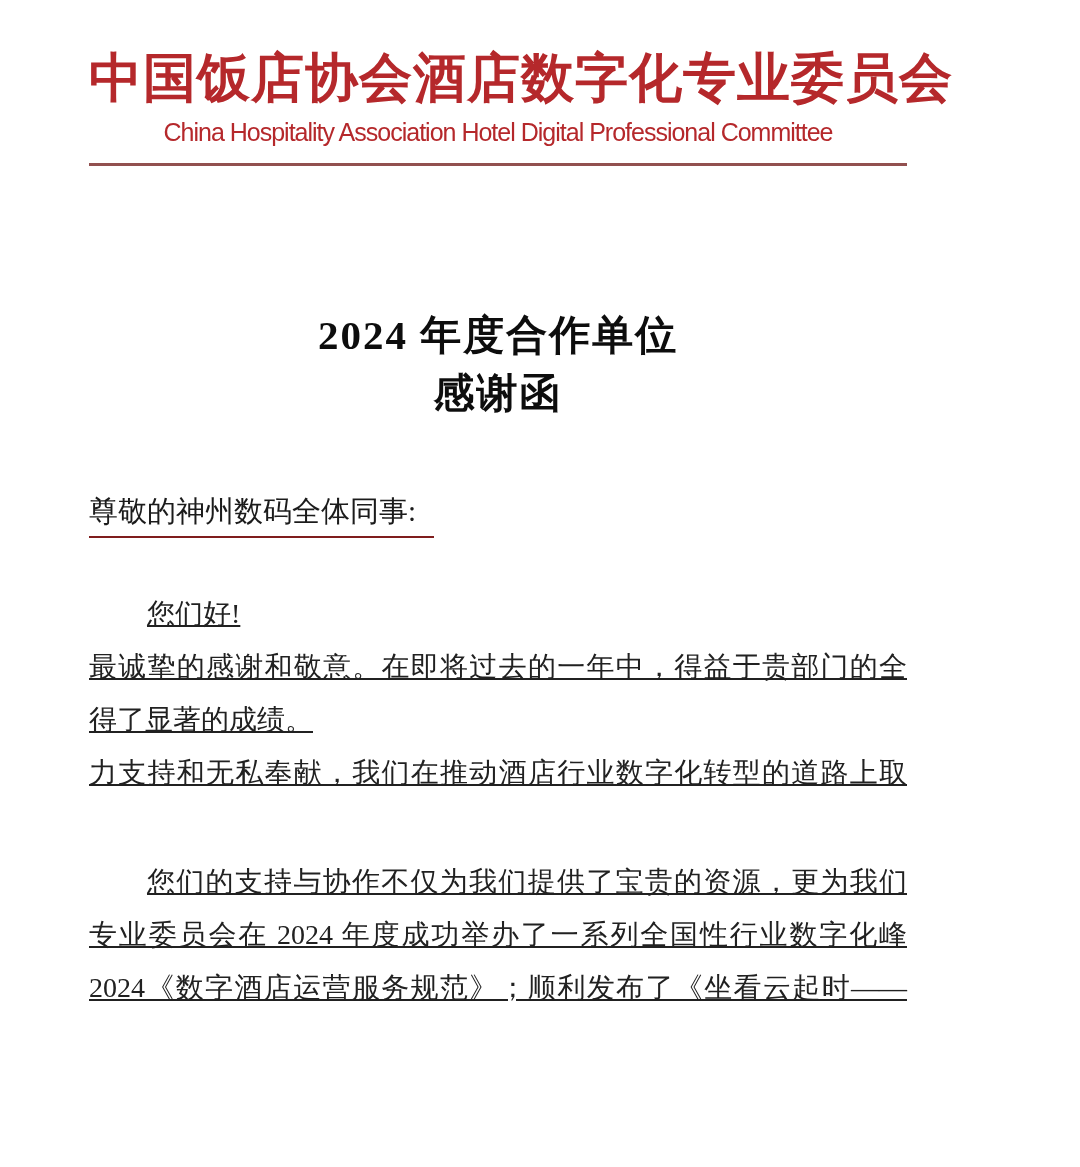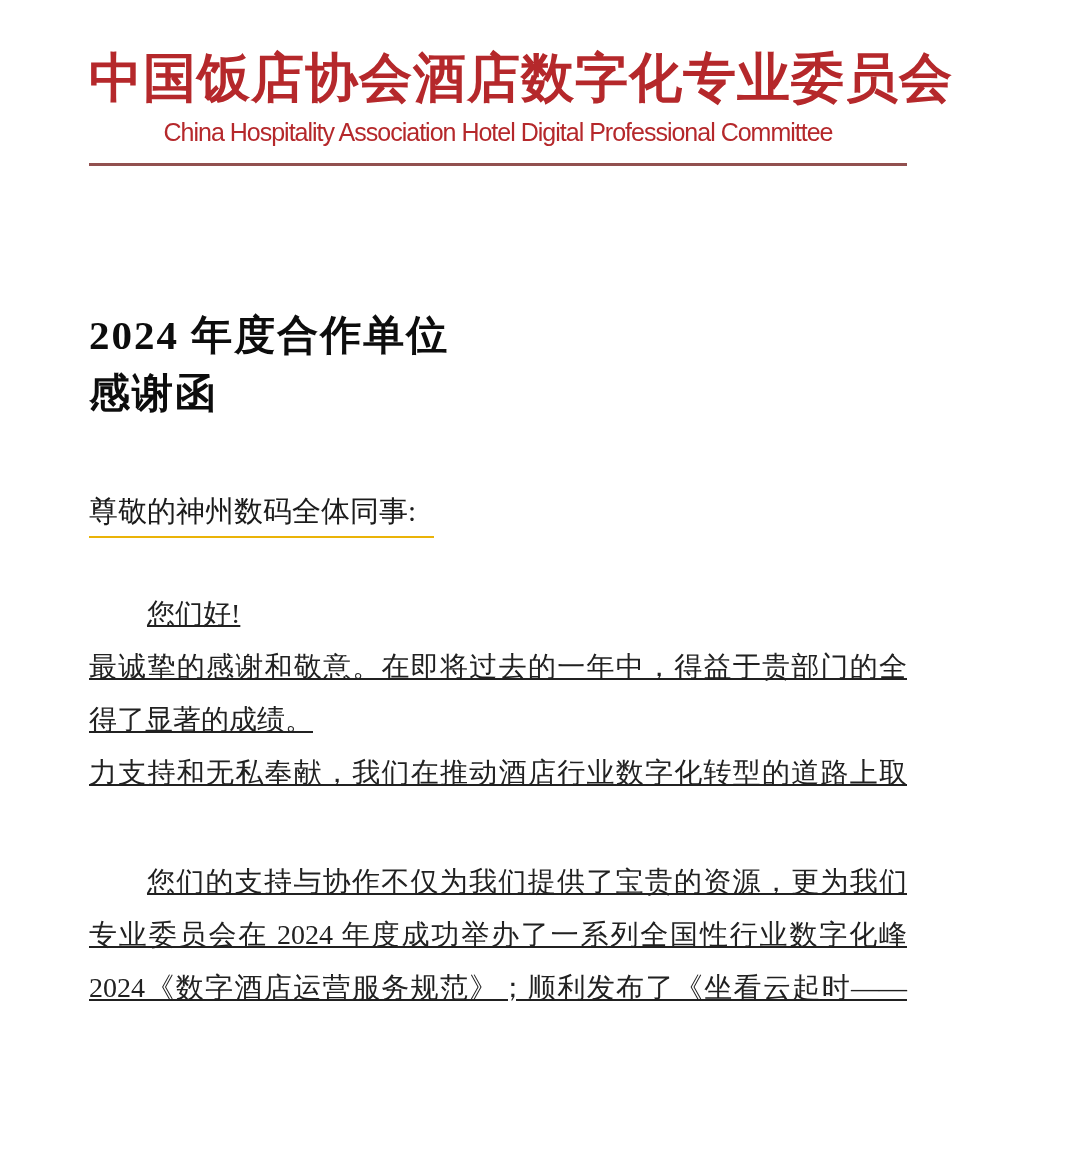--- a/index.html
+++ b/index.html
@@ -45,38 +45,39 @@
   }
   .head-rule {
     margin-top: 14px;
     height: 3px;
     background: #92504f;
     border: none;
   }
   
   .letter-title {
     margin-top: 140px;
+    text-align: center;
     font-weight: bold;
     color: #0d0d0d;
   }
   .letter-title .t-line {
     font-size: 41px;
     line-height: 58px;
     letter-spacing: 2px;
   }
   
   .salutation {
     margin-top: 66px;
     font-size: 29px;
     line-height: 46px;
     color: #1b1b1b;
   }
   .salutation .u {
     display: inline-block;
-    border-bottom: 2px solid #eab308;
+    border-bottom: 2px solid #7f1d1d;
     padding-right: 18px;
     padding-bottom: 2px;
   }
   
   .body-text {
     margin-top: 49px;
     font-size: 28px;
     color: #212121;
   }
   .line {

